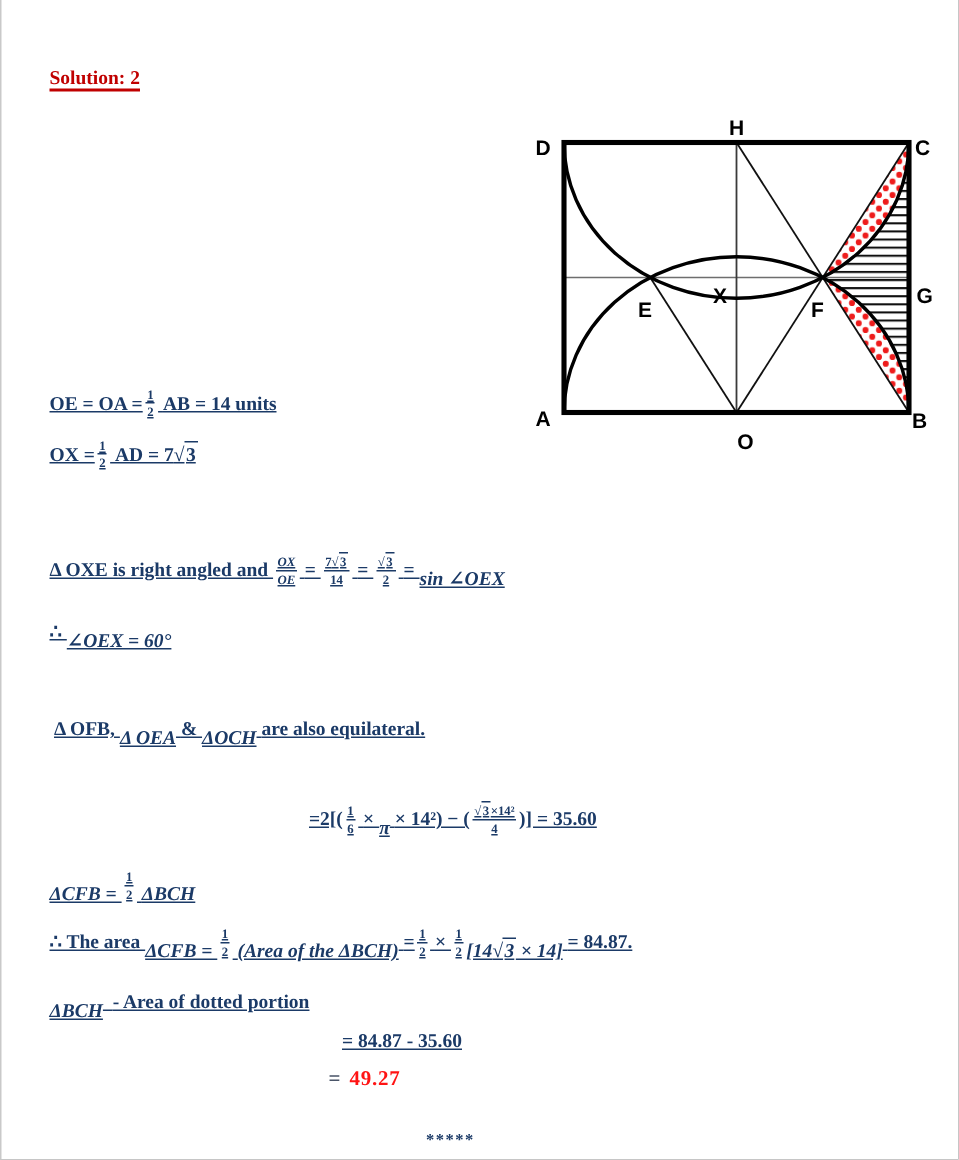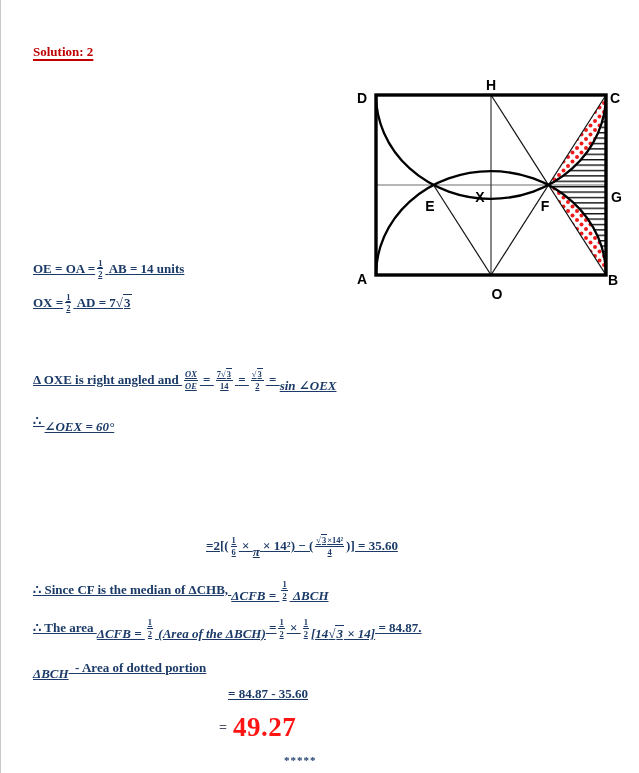--- a/index.html
+++ b/index.html
@@ -27,43 +27,44 @@
   .frac{
     display:inline-flex;flex-direction:column;align-items:center;
     font-size:8.5px;line-height:1.2;margin:0 2px;vertical-align:middle;
   }
   .frac .fn{border-bottom:1.3px solid currentColor;padding:0 1px;}
   .frac.fi{font-style:italic;}
   .rad{white-space:nowrap;}
   .rad .rx{border-top:1.5px solid currentColor;padding:0 1px;}
   .answer-line{position:absolute;top:712px;left:218px;display:flex;align-items:center;}
   .answer-eq{font-size:14px;color:#4a5568;margin-right:6px;}
-  .answer-val{font-size:27px;color:var(--answer,#FF1414);letter-spacing:0.5px;}
+  .answer-val{font-size:14px;color:var(--answer,#FF1414);letter-spacing:0.5px;}
   .stars{position:absolute;top:754px;left:283px;font-size:11px;letter-spacing:1px;}
   .diagram{position:absolute;left:353px;top:78px;}
   .lbl{
     font-family:"Liberation Sans","DejaVu Sans",sans-serif;
     font-weight:bold;font-size:14px;fill:#000;
   }
   .dotc{fill:var(--dots,#EE1C1C);}
 </style>
 </head>
 <body>
 
 <div class="page">
 
   <h1 class="title">Solution: 2</h1>
 
 
   <div class="eq" style="top:258px"><span>OE = OA =</span><span class="frac"><span class="fn">1</span><span class="fd">2</span></span><span> AB = 14 units</span></div>
   <div class="eq" style="top:292px"><span>OX =</span><span class="frac"><span class="fn">1</span><span class="fd">2</span></span><span> AD = 7<span class="rad">√<span class="rx">3</span></span></span></div>
   <div class="eq" style="top:366px"><span>Δ OXE is right angled and </span><span class="frac fi"><span class="fn">OX</span><span class="fd">OE</span></span><span> = </span><span class="frac"><span class="fn">7<span class="rad">√<span class="rx">3</span></span></span><span class="fd">14</span></span><span> = </span><span class="frac"><span class="fn"><span class="rad">√<span class="rx">3</span></span></span><span class="fd">2</span></span><span> = </span><span class="it">sin ∠OEX</span></div>
   <div class="eq" style="top:407px"><span>∴ </span><span class="it">∠OEX = 60°</span></div>
+  <div class="eq" style="top:472px;left:35px"><span>Δ OFB, </span><span class="it">Δ OEA</span><span> &amp; </span><span class="it">ΔOCH</span><span> are also equilateral.</span></div>
   <div class="eq" style="top:532px;left:205px"><span>=2[(</span><span class="frac"><span class="fn">1</span><span class="fd">6</span></span><span> × </span><span class="it">π</span><span> × 14²) − (</span><span class="frac"><span class="fn"><span class="rad">√<span class="rx">3</span></span>×14²</span><span class="fd">4</span></span><span>)] = 35.60</span></div>
-  <div class="eq" style="top:576px"><span>∴ Since CF is the median of ΔCHB, </span><span class="it">ΔCFB = </span><span class="frac"><span class="fn">1</span><span class="fd">2</span></span><span class="it"> ΔBCH</span></div>
+  <div class="eq" style="top:576px"><span class="it">ΔCFB = </span><span class="frac"><span class="fn">1</span><span class="fd">2</span></span><span class="it"> ΔBCH</span></div>
   <div class="eq" style="top:614px"><span>∴ The area </span><span class="it">ΔCFB = </span><span class="frac"><span class="fn">1</span><span class="fd">2</span></span><span class="it"> (Area of the ΔBCH)</span><span> =</span><span class="frac"><span class="fn">1</span><span class="fd">2</span></span><span> × </span><span class="frac"><span class="fn">1</span><span class="fd">2</span></span><span class="it">[14<span class="rad">√<span class="rx">3</span></span> × 14]</span><span> = 84.87.</span></div>
   <div class="eq" style="top:654px"><span class="it">ΔBCH</span><span>  - Area of dotted portion</span></div>
   <div class="eq" style="top:686px;left:227px"><span>= 84.87 - 35.60</span></div>
 
   <div class="answer-line">
     <span class="answer-eq">=</span>
     <span class="answer-val">49.27</span>
   </div>
 
   <div class="stars">*****</div>

